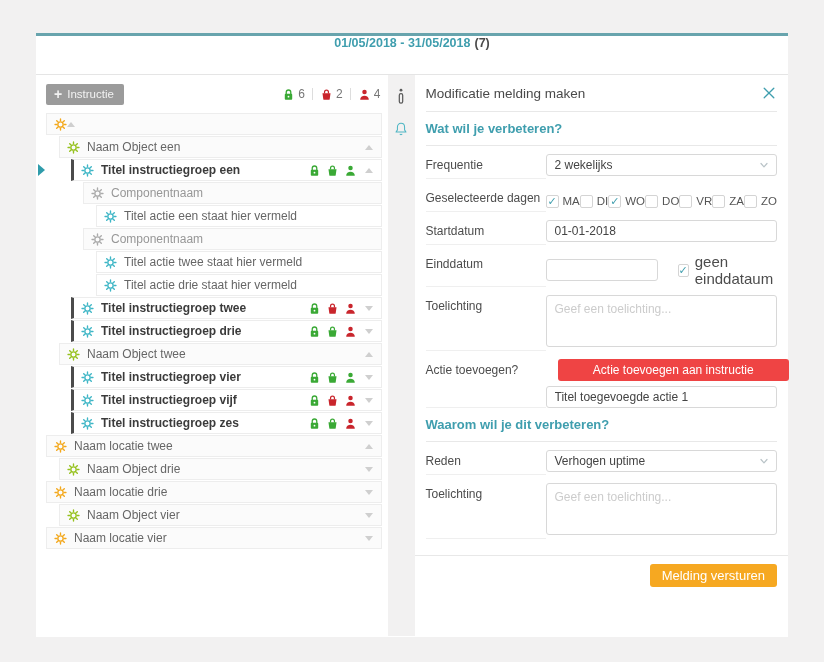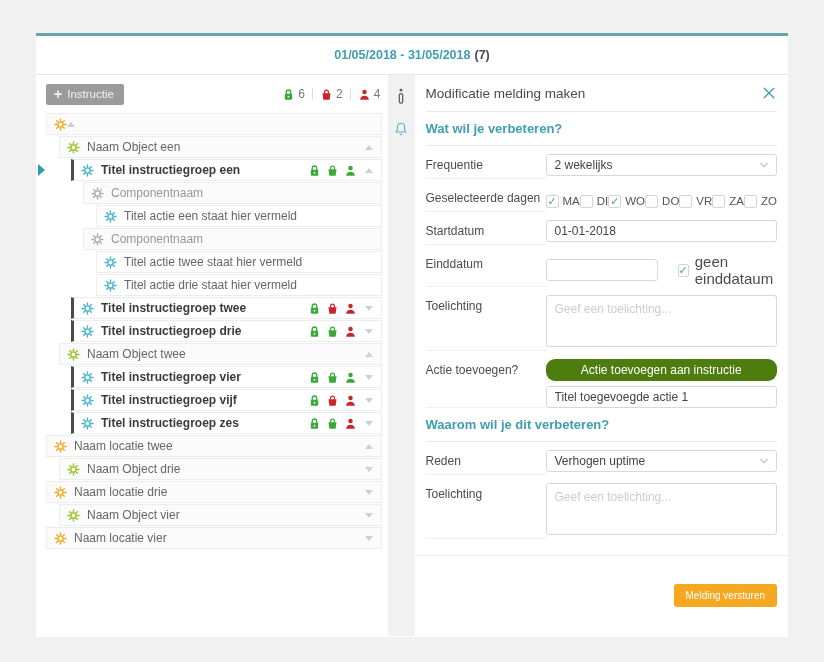--- a/index.html
+++ b/index.html
@@ -6,21 +6,21 @@
   html,body { width:824px; height:662px; }
   body {
     background:#f2f1f1;
     font-family:"Liberation Sans", sans-serif;
     color:#4a4a4a;
     position:relative;
     overflow:hidden;
   }
   .app { position:absolute; left:36px; top:33px; width:752px; height:604px; background:#fff; }
   .topline { height:3px; background:#68a4ad; }
-  .datebar { height:39px; display:flex; align-items:center; justify-content:center; border-bottom:1px solid #e5e5e5; font-size:12.5px; font-weight:bold; }
+  .datebar { height:39px; display:flex; align-items:flex-start; justify-content:center; border-bottom:1px solid #e5e5e5; font-size:12.5px; font-weight:bold; }
   .datebar .date { color:#3f9eae; }
   .datebar .count { color:#4a4a4a; margin-left:4px; }
   .main { display:flex; height:561px; }
 
   
   .left { width:364px; background:#fff; padding:8px 6px 0 10px; position:relative; }
   .toolbar { display:flex; align-items:center; justify-content:space-between; height:22px; margin-bottom:8px; }
   .btn-instructie { background:#9b9b9b; color:#f2f2f2; border:none; font-size:11.5px; height:21px; padding:0 10px 0 8px; border-radius:2px; display:flex; align-items:center; gap:5px; cursor:pointer; font-family:inherit; }
   .btn-instructie .plus { font-size:14px; font-weight:bold; line-height:1; }
   .counters { display:flex; align-items:center; gap:7px; font-size:12px; color:#777; margin-right:2px; }
@@ -77,23 +77,23 @@
   .days { display:flex; justify-content:space-between; align-items:center; padding-top:3px; }
   .day { display:flex; align-items:center; gap:4px; }
   .cb { width:13px; height:13px; border:1px solid #d4d4d4; border-radius:2px; background:#fff; display:inline-flex; align-items:center; justify-content:center; cursor:pointer; }
   .cb .chk { color:#3f9eae; font-size:11px; font-weight:bold; line-height:1; font-family:"DejaVu Sans", sans-serif; }
   .day-label { font-size:11.5px; color:#555; }
   .eind-wrap { display:flex; align-items:center; }
   .eind-input { width:112px; flex:none; }
   .eind-cb { margin-left:20px; display:flex; align-items:center; gap:6px; }
   .eind-cb .lbl { font-size:15px; color:#4c4c4c; }
   .tarea { width:100%; height:52px; border:1px solid #d8d8d8; border-radius:3px; font-size:12px; padding:6px 8px; resize:none; font-family:inherit; }
-  .btn-teal { width:100%; height:22px; background:#4d7c0f; color:#fff; border:none; border-radius:9px; font-size:12px; cursor:pointer; margin-bottom:5px; font-family:inherit; }
+  .btn-teal { width:100%; height:22px; background:#ef4444; color:#fff; border:none; border-radius:3px; font-size:12px; cursor:pointer; margin-bottom:5px; font-family:inherit;margin-left:12px; }
   .ffooter { border-top:1px solid #e8e8e8; margin:16px -11px 0; padding:8px 11px 10px; text-align:right; }
-  .btn-amber { background:#f6a821; color:#fff; border:none; border-radius:3px; font-size:10px; height:23px; padding:0 12px; cursor:pointer; font-family:inherit;margin-top:20px; }
+  .btn-amber { background:#f6a821; color:#fff; border:none; border-radius:3px; font-size:13px; height:23px; padding:0 12px; cursor:pointer; font-family:inherit; }
 </style>
 </head>
 <body>
 
 <div class="app">
   <div class="topline"></div>
   <div class="datebar">
     <span class="date">01/05/2018 - 31/05/2018</span>
     <span class="count">(7)</span>
   </div>

